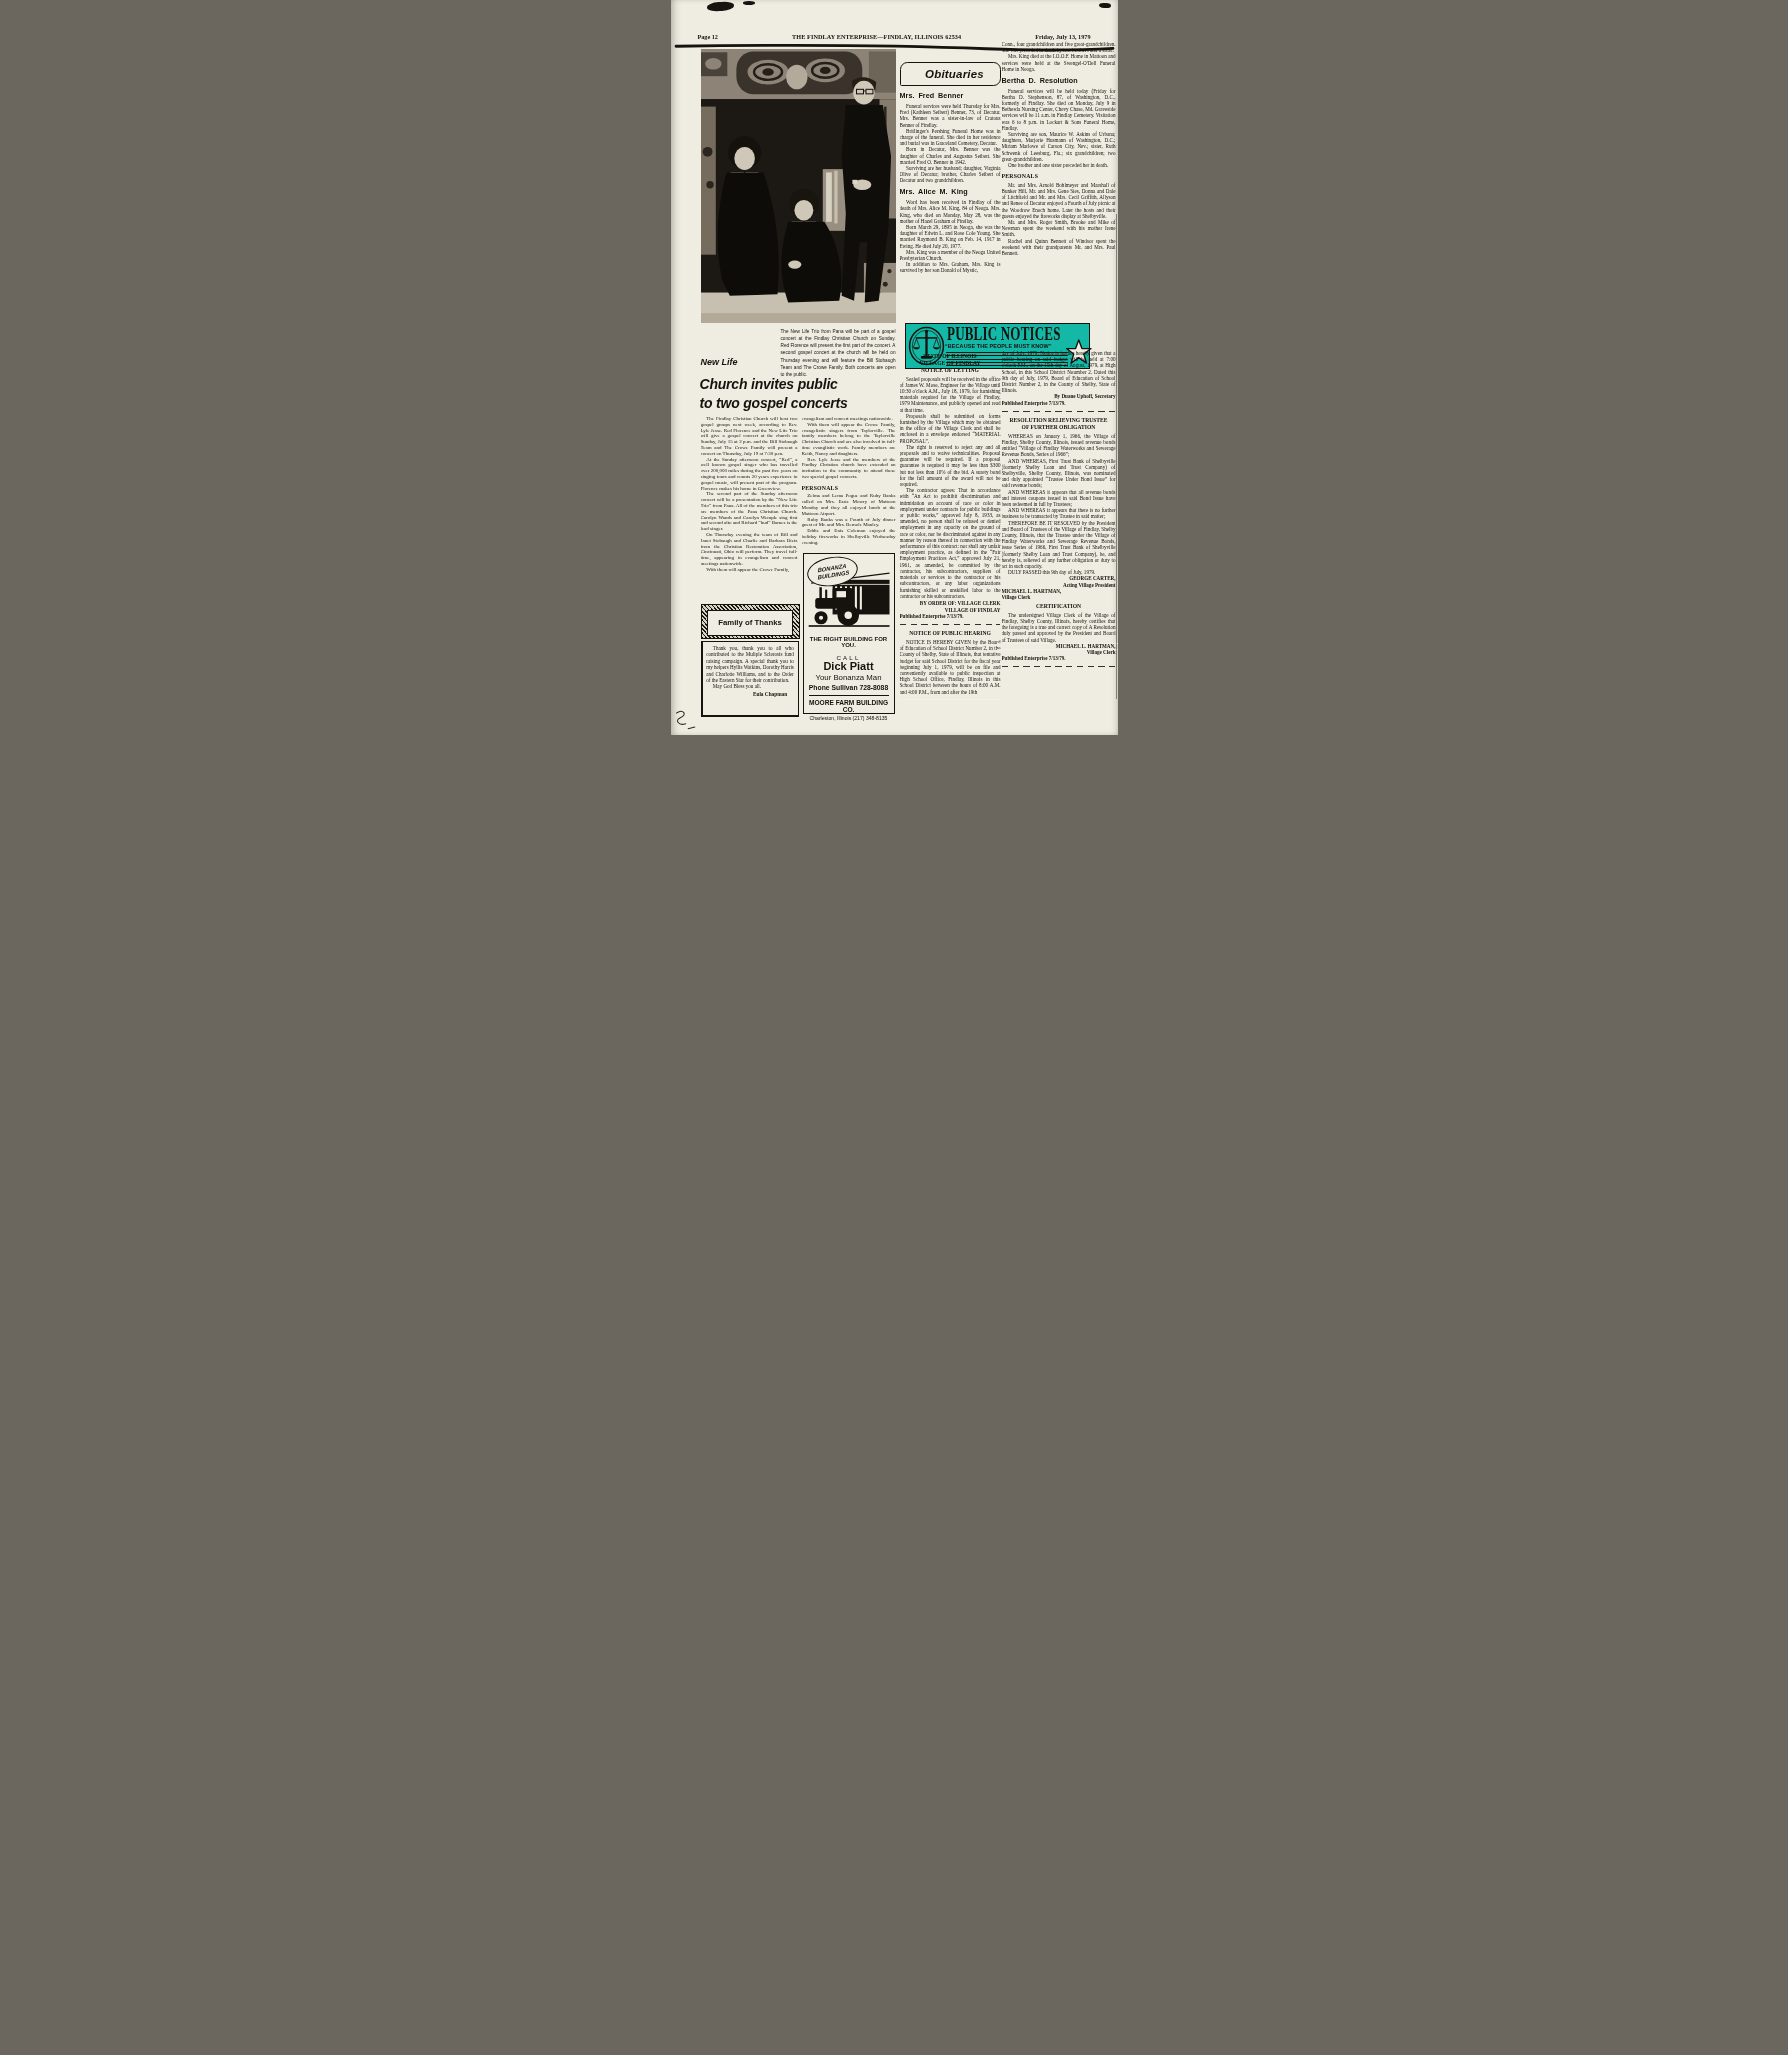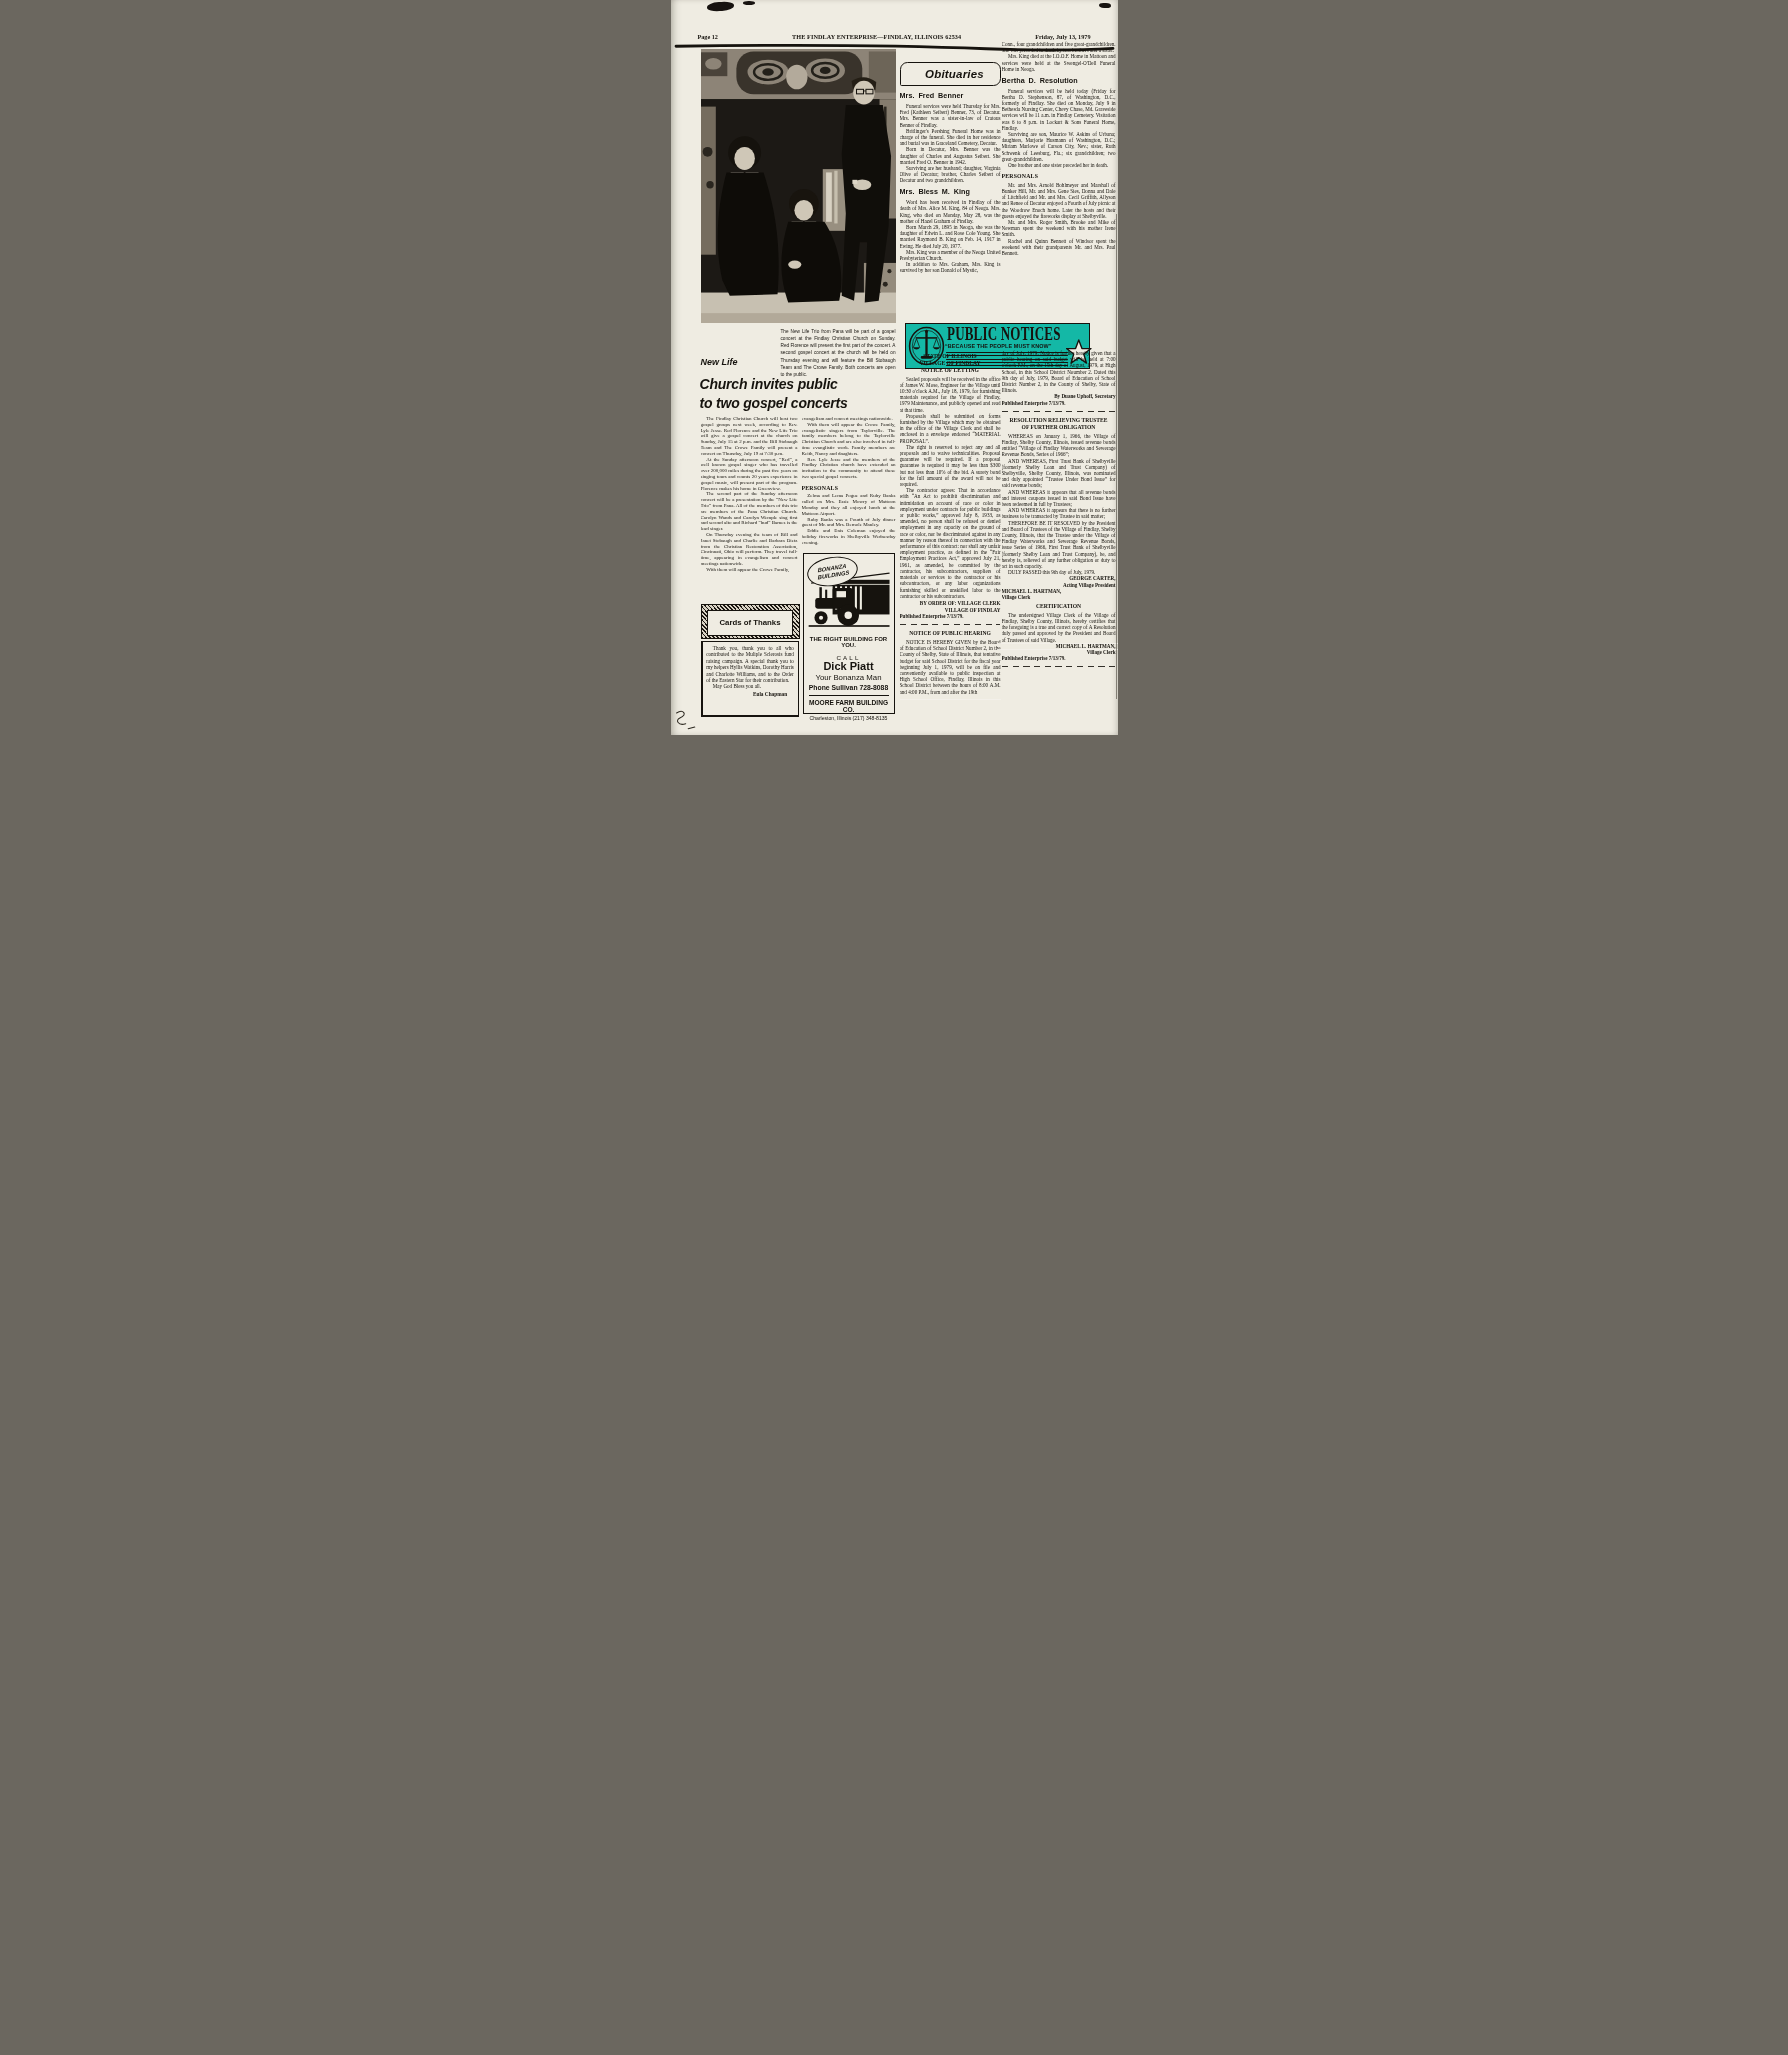--- a/index.html
+++ b/index.html
@@ -152,21 +152,21 @@
 
   <div class="col" style="left:229px;top:62px;width:101px;height:243px;">
     <div class="obit-box">
       <span>Obituaries</span>
     </div>
     <div class="obit-head">Mrs. Fred Benner</div>
     <p>Funeral services were held Thursday for Mrs. Fred (Kathleen Seibert) Benner, 73, of Decatur. Mrs. Benner was a sister-in-law of Cratous Benner of Findlay.</p>
     <p>Britlinger's Pershing Funeral Home was in charge of the funeral. She died in her residence and burial was in Graceland Cemetery, Decatur.</p>
     <p>Born in Decatur, Mrs. Benner was the daughter of Charles and Augustus Seibert. She married Fred O. Benner in 1942.</p>
     <p>Surviving are her husband; daughter, Virginia Olive of Decatur; brother, Charles Seibert of Decatur and two grandchildren.</p>
-    <div class="obit-head">Mrs. Bless M. King</div>
+    <div class="obit-head">Mrs. Alice M. King</div>
     <p>Word has been received in Findlay of the death of Mrs. Alice M. King, 84 of Neoga. Mrs. King, who died on Monday, May 28, was the mother of Hazel Graham of Findlay.</p>
     <p>Born March 29, 1895 in Neoga, she was the daughter of Edwin L. and Rose Cole Young. She married Raymond B. King on Feb. 14, 1917 in Ewing. He died July 20, 1977.</p>
     <p>Mrs. King was a member of the Neoga United Presbyterian Church.</p>
     <p>In addition to Mrs. Graham, Mrs. King is survived by her son Donald of Mystic,</p>
   </div>
 
   <div class="col" style="left:331px;top:41px;width:114px;height:263px;">
     <p class="noind">Conn., four grandchildren and five great-grandchildren. She was preceded in death by two brothers and a sister.</p>
     <p>Mrs. King died at the I.O.O.F. Home in Mattoon and services were held at the Swengel-O'Dell Funeral Home in Neoga.</p>
     <div class="obit-head">Bertha D. Resolution</div>
@@ -224,21 +224,21 @@
     <p>With them will appear the Crowe Family, evangelistic singers from Taylorville. The family members belong to the Taylorville Christian Church and are also involved in full-time evanglistic work. Family members are Keith, Nancy and daughters.</p>
     <p>Rev. Lyle Jesse and the members of the Findlay Christian church have extended an invitation to the community to attend these two special gospel concerts.</p>
     <div class="personals-head">PERSONALS</div>
     <p>Zelma and Lema Pogue and Ruby Banks called on Mrs. Essie Mowry of Mattoon Monday and they all enjoyed lunch at the Mattoon Airport.</p>
     <p>Ruby Banks was a Fourth of July dinner guest of Mr. and Mrs. Bernole Manley.</p>
     <p>Eddie and Enis Coleman enjoyed the holiday fireworks in Shelbyville Wednesday evening.</p>
   </div>
 
   <div class="cards-frame">
     <div class="cards-inner">
-      <span>Cards of Thanks</span>
+      <span>Family of Thanks</span>
     </div>
   </div>
   <div class="cards-text">
     <p>Thank you, thank you to all who contributed to the Muliple Sclerosis fund raising campaign. A special thank you to my helpers Hyllis Watkins, Dorothy Harris and Charlotte Williams, and to the Order of the Eastern Star for their contribution.</p>
     <p>May God Bless you all.</p>
     <div class="cards-sig">Eula Chapman</div>
   </div>
 
   <div class="ad">
     <div class="ad-art">

